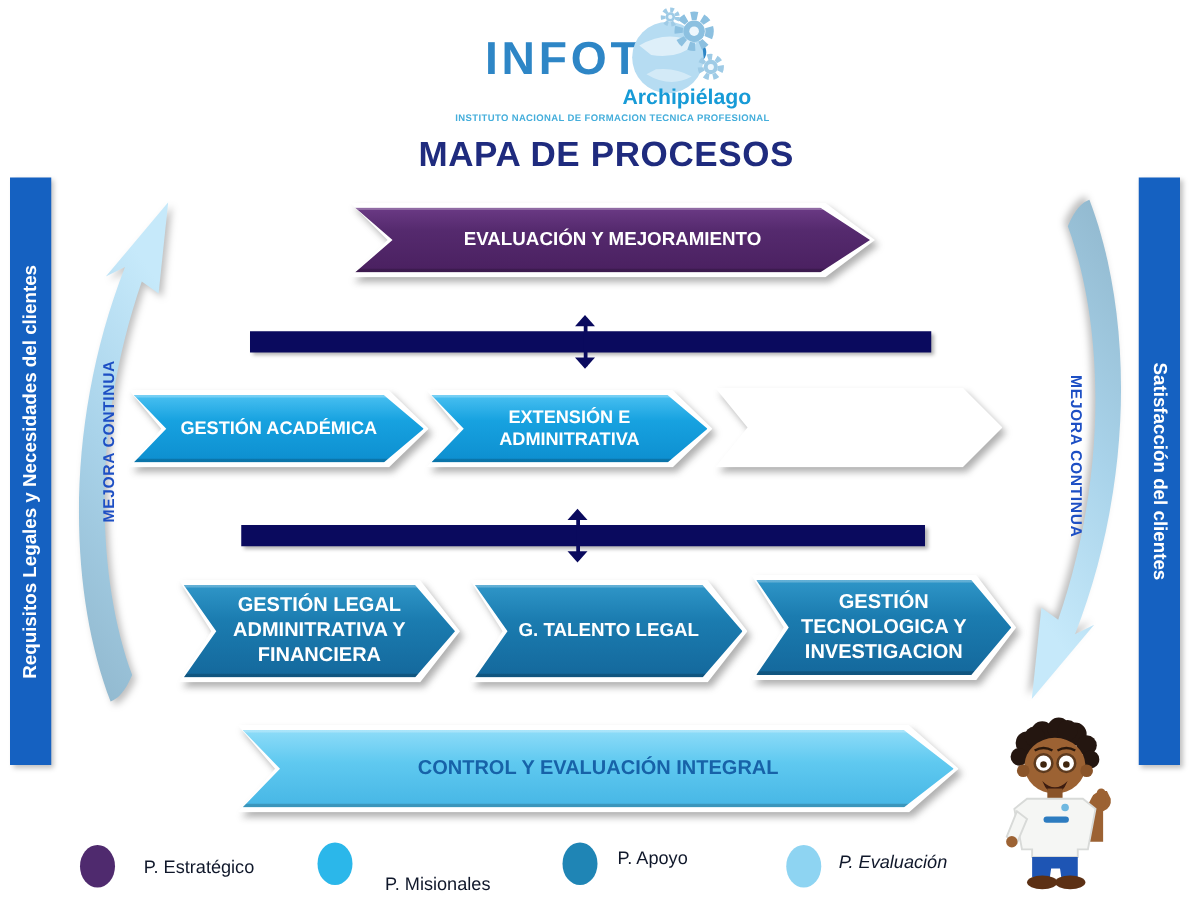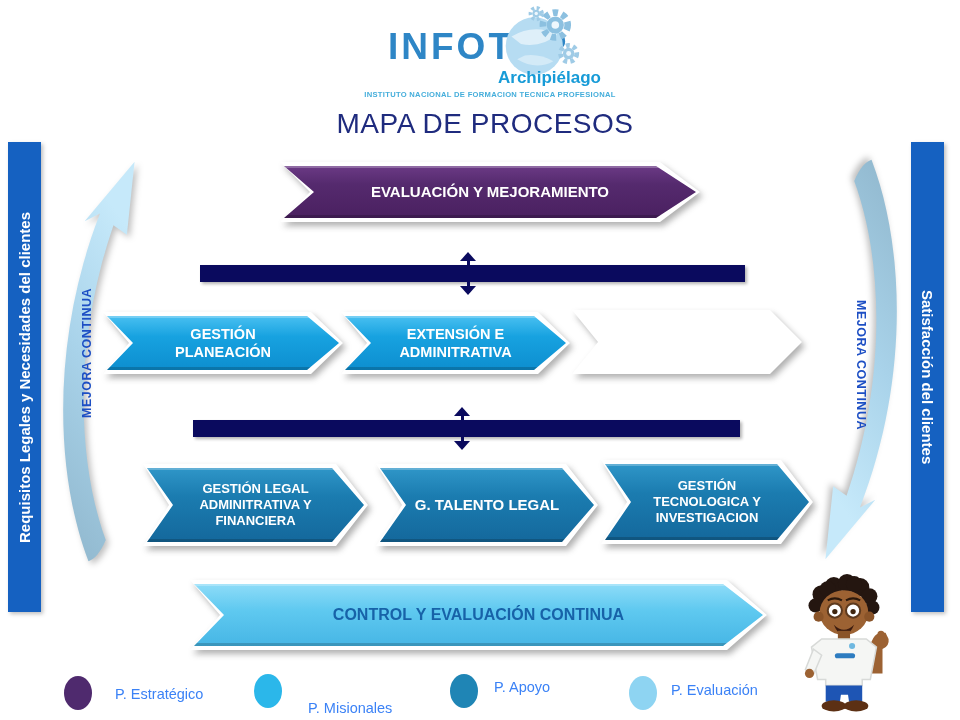--- a/index.html
+++ b/index.html
@@ -11,21 +11,21 @@
   .logo-name{position:absolute;left:18px;top:20px;font-size:37px;font-weight:bold;
              color:#2e86c6;letter-spacing:3px;}
   .logo-globe{position:absolute;left:128px;top:-2px;width:86px;height:82px;}
   .logo-region{position:absolute;left:128px;top:62px;width:100px;text-align:left;
                font-size:17px;font-weight:bold;color:#179bd7;}
   .logo-sub{position:absolute;left:-12px;top:84px;width:264px;text-align:center;
             font-size:7.6px;font-weight:bold;color:#45aedb;letter-spacing:.3px;}
 
   
   .page-title{position:absolute;left:240px;top:108px;width:490px;text-align:center;
-              font-size:28px;font-weight:normal;color:#1f2b7e;letter-spacing:.5px;}
+              font-size:28px;font-weight:bold;color:#1f2b7e;letter-spacing:.5px;}
 
   
   .side-bar{position:absolute;top:142px;width:33px;height:470px;background:#1561c1;
             display:flex;align-items:center;justify-content:center;
             box-shadow:2px 2px 4px rgba(0,0,0,.25);}
   .side-bar.left{left:8px;}
   .side-bar.right{left:911px;}
   .vtext{writing-mode:vertical-rl;white-space:nowrap;color:#fff;font-weight:bold;font-size:15px;}
   .vtext.up{transform:rotate(180deg);}
 
@@ -41,35 +41,35 @@
   .arrow{position:absolute;filter:drop-shadow(3px 4px 3px rgba(80,80,80,.45));}
   .arrow .shell{position:absolute;inset:0;background:#fff;clip-path:var(--clip);}
   .arrow .fill{position:absolute;inset:4px;clip-path:var(--clip);box-sizing:border-box;
                display:flex;align-items:center;justify-content:center;text-align:center;
                color:#fff;font-weight:bold;line-height:1.25;
                box-shadow:inset 0 2px 0 rgba(255,255,255,.25), inset 0 -3px 0 rgba(0,0,0,.18);}
   .banner{--clip:polygon(0 0,calc(100% - 40px) 0,100% 50%,calc(100% - 40px) 100%,0 100%,30px 50%);}
   .small-arrow{--clip:polygon(0 0,calc(100% - 32px) 0,100% 50%,calc(100% - 32px) 100%,0 100%,26px 50%);}
   .purple .fill{background:linear-gradient(#6b3a85,#552a6e 35%,#4a2060);font-size:15px;padding:0 44px;}
   .cyan .fill{background:linear-gradient(#49c0f1,#17a2e0 38%,#0d8ecf);font-size:14.5px;padding:0 36px;}
-  .teal .fill{background:linear-gradient(#2f96c8,#1b7cb0 38%,#14689c);font-size:13px;padding:0 34px;}
+  .teal .fill{background:linear-gradient(#2f96c8,#1b7cb0 38%,#14689c);font-size:16px;padding:0 34px;}
   .sky .fill{background:linear-gradient(#8edcf8,#5fc9f0 42%,#46b6e5);font-size:16px;
              color:#1762a8;padding:0 46px;}
 
   
   .navy-bar{position:absolute;height:17px;background:#0a0a5e;box-shadow:2px 2px 3px rgba(0,0,0,.3);}
   .tri{position:absolute;width:0;height:0;border-left:8px solid transparent;
        border-right:8px solid transparent;}
   .tri.up{border-bottom:9px solid #0a0a5e;}
   .tri.down{border-top:9px solid #0a0a5e;}
   .stem{position:absolute;width:3px;background:#0a0a5e;}
 
   
   .legend-dot{position:absolute;width:28px;height:34px;border-radius:50%;}
-  .legend-label{position:absolute;font-size:14.5px;color:#3b82f6;}
+  .legend-label{position:absolute;font-size:14.5px;color:#0f172a;}
 
   
   .mascot{position:absolute;left:788px;top:572px;width:118px;height:142px;}
 </style>
 </head>
 <body>
 
 <div class="canvas">
 
   <div class="logo-wrap">
@@ -136,21 +136,21 @@
     <div class="fill">EVALUACIÓN Y MEJORAMIENTO</div>
   </div>
 
   <div class="navy-bar" style="left:200px;top:265px;width:545px;"></div>
   <div class="stem" style="left:467px;top:255px;height:38px;"></div>
   <div class="tri up" style="left:460px;top:252px;"></div>
   <div class="tri down" style="left:460px;top:286px;"></div>
 
   <div class="arrow small-arrow cyan" style="left:103px;top:312px;width:240px;height:62px;">
     <div class="shell"></div>
-    <div class="fill">GESTIÓN PLANEACIÓN</div>
+    <div class="fill">GESTIÓN ACADÉMICA</div>
   </div>
   <div class="arrow small-arrow cyan" style="left:341px;top:312px;width:229px;height:62px;">
     <div class="shell"></div>
     <div class="fill">EXTENSIÓN E ADMINITRATIVA</div>
   </div>
   <div class="arrow small-arrow cyan" style="left:572px;top:310px;width:230px;height:64px;">
     <div class="shell"></div>
   </div>
 
   <div class="navy-bar" style="left:193px;top:420px;width:547px;"></div>
@@ -166,34 +166,34 @@
     <div class="shell"></div>
     <div class="fill" style="font-size:15px;">G. TALENTO LEGAL</div>
   </div>
   <div class="arrow small-arrow teal" style="left:601px;top:460px;width:212px;height:84px;">
     <div class="shell"></div>
     <div class="fill">GESTIÓN TECNOLOGICA Y INVESTIGACION</div>
   </div>
 
   <div class="arrow banner sky" style="left:190px;top:580px;width:577px;height:70px;">
     <div class="shell"></div>
-    <div class="fill">CONTROL Y EVALUACIÓN CONTINUA</div>
+    <div class="fill">CONTROL Y EVALUACIÓN INTEGRAL</div>
   </div>
 
   <div class="legend-dot" style="left: 64px; top: 676px; background: rgb(79, 42, 110);"></div>
   <div class="legend-label" style="left:115px;top:686px;">P. Estratégico</div>
 
   <div class="legend-dot" style="left: 254px; top: 674px; background: rgb(43, 183, 234);"></div>
   <div class="legend-label" style="left:308px;top:680px;margin-top:20px;">P. Misionales</div>
 
   <div class="legend-dot" style="left: 450px; top: 674px; background: rgb(31, 133, 181);"></div>
   <div class="legend-label" style="left:494px;top:679px;">P. Apoyo</div>
 
   <div class="legend-dot" style="left: 629px; top: 676px; background: rgb(142, 212, 242);"></div>
-  <div class="legend-label" style="left:671px;top:682px;">P. Evaluación</div>
+  <div class="legend-label" style="left:671px;top:682px;font-style:italic;">P. Evaluación</div>
 
   <svg class="mascot" viewBox="0 0 110 140">
     <g fill="#241610">
       <circle cx="30" cy="22" r="9"></circle>
         <circle cx="42" cy="14" r="9"></circle>
         <circle cx="55" cy="11" r="9"></circle>
       <circle cx="68" cy="15" r="9"></circle>
         <circle cx="77" cy="24" r="8"></circle>
         <circle cx="24" cy="33" r="7"></circle>
       <circle cx="80" cy="35" r="7"></circle>

